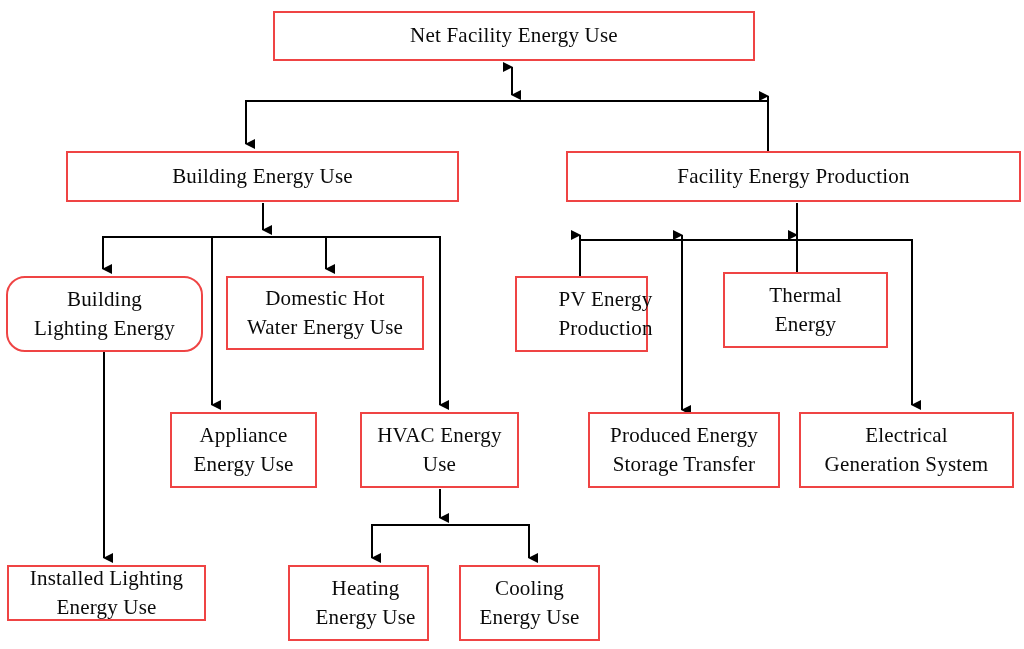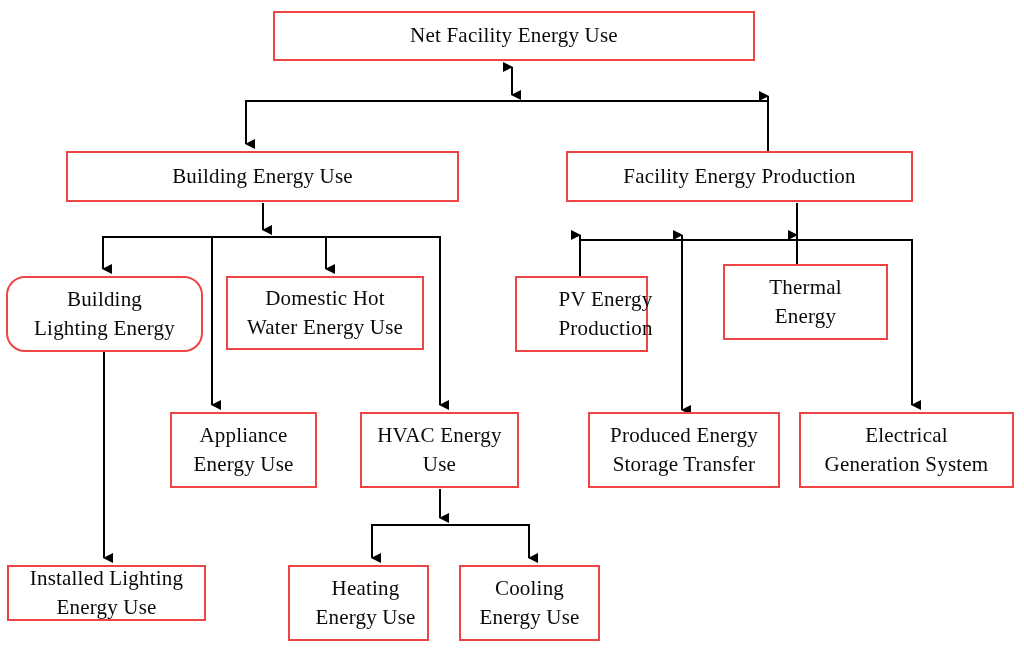--- a/index.html
+++ b/index.html
@@ -110,40 +110,40 @@
   </svg>
 
   <div class="node" style="left:273px; top:11px; width:482px; height:50px;">
     <span class="ln">Net Facility Energy Use</span>
   </div>
 
   <div class="node" style="left:66px; top:151px; width:393px; height:51px;">
     <span class="ln">Building Energy Use</span>
   </div>
 
-  <div class="node" style="left:566px; top:151px; width:347px; height:51px;justify-content:center;">
+  <div class="node" style="left:566px; top:151px; width:455px; height:51px;justify-content:center;">
     <span class="ln">Facility Energy Production</span>
   </div>
 
   <div class="node two" style="left:6px; top:276px; width:197px; height:76px;border-radius:19px;">
     <span class="ln">Building</span>
     <span class="ln">Lighting Energy</span>
   </div>
 
   <div class="node two" style="left:226px; top:276px; width:198px; height:74px;">
     <span class="ln">Domestic Hot</span>
     <span class="ln">Water Energy Use</span>
   </div>
 
   <div class="node two" style="left:515px; top:276px; width:133px; height:76px;padding-left:48px;">
     <span class="ln">PV Energy</span>
     <span class="ln">Production</span>
   </div>
 
-  <div class="node two" style="left:723px; top:264px; width:165px; height:76px;">
+  <div class="node two" style="left:723px; top:272px; width:165px; height:76px;">
     <span class="ln">Thermal</span>
     <span class="ln">Energy</span>
   </div>
 
   <div class="node two" style="left:138px; top:412px; width:147px; height:76px;margin-left:32px;">
     <span class="ln">Appliance</span>
     <span class="ln">Energy Use</span>
   </div>
 
   <div class="node two" style="left:360px; top:412px; width:159px; height:76px;">

